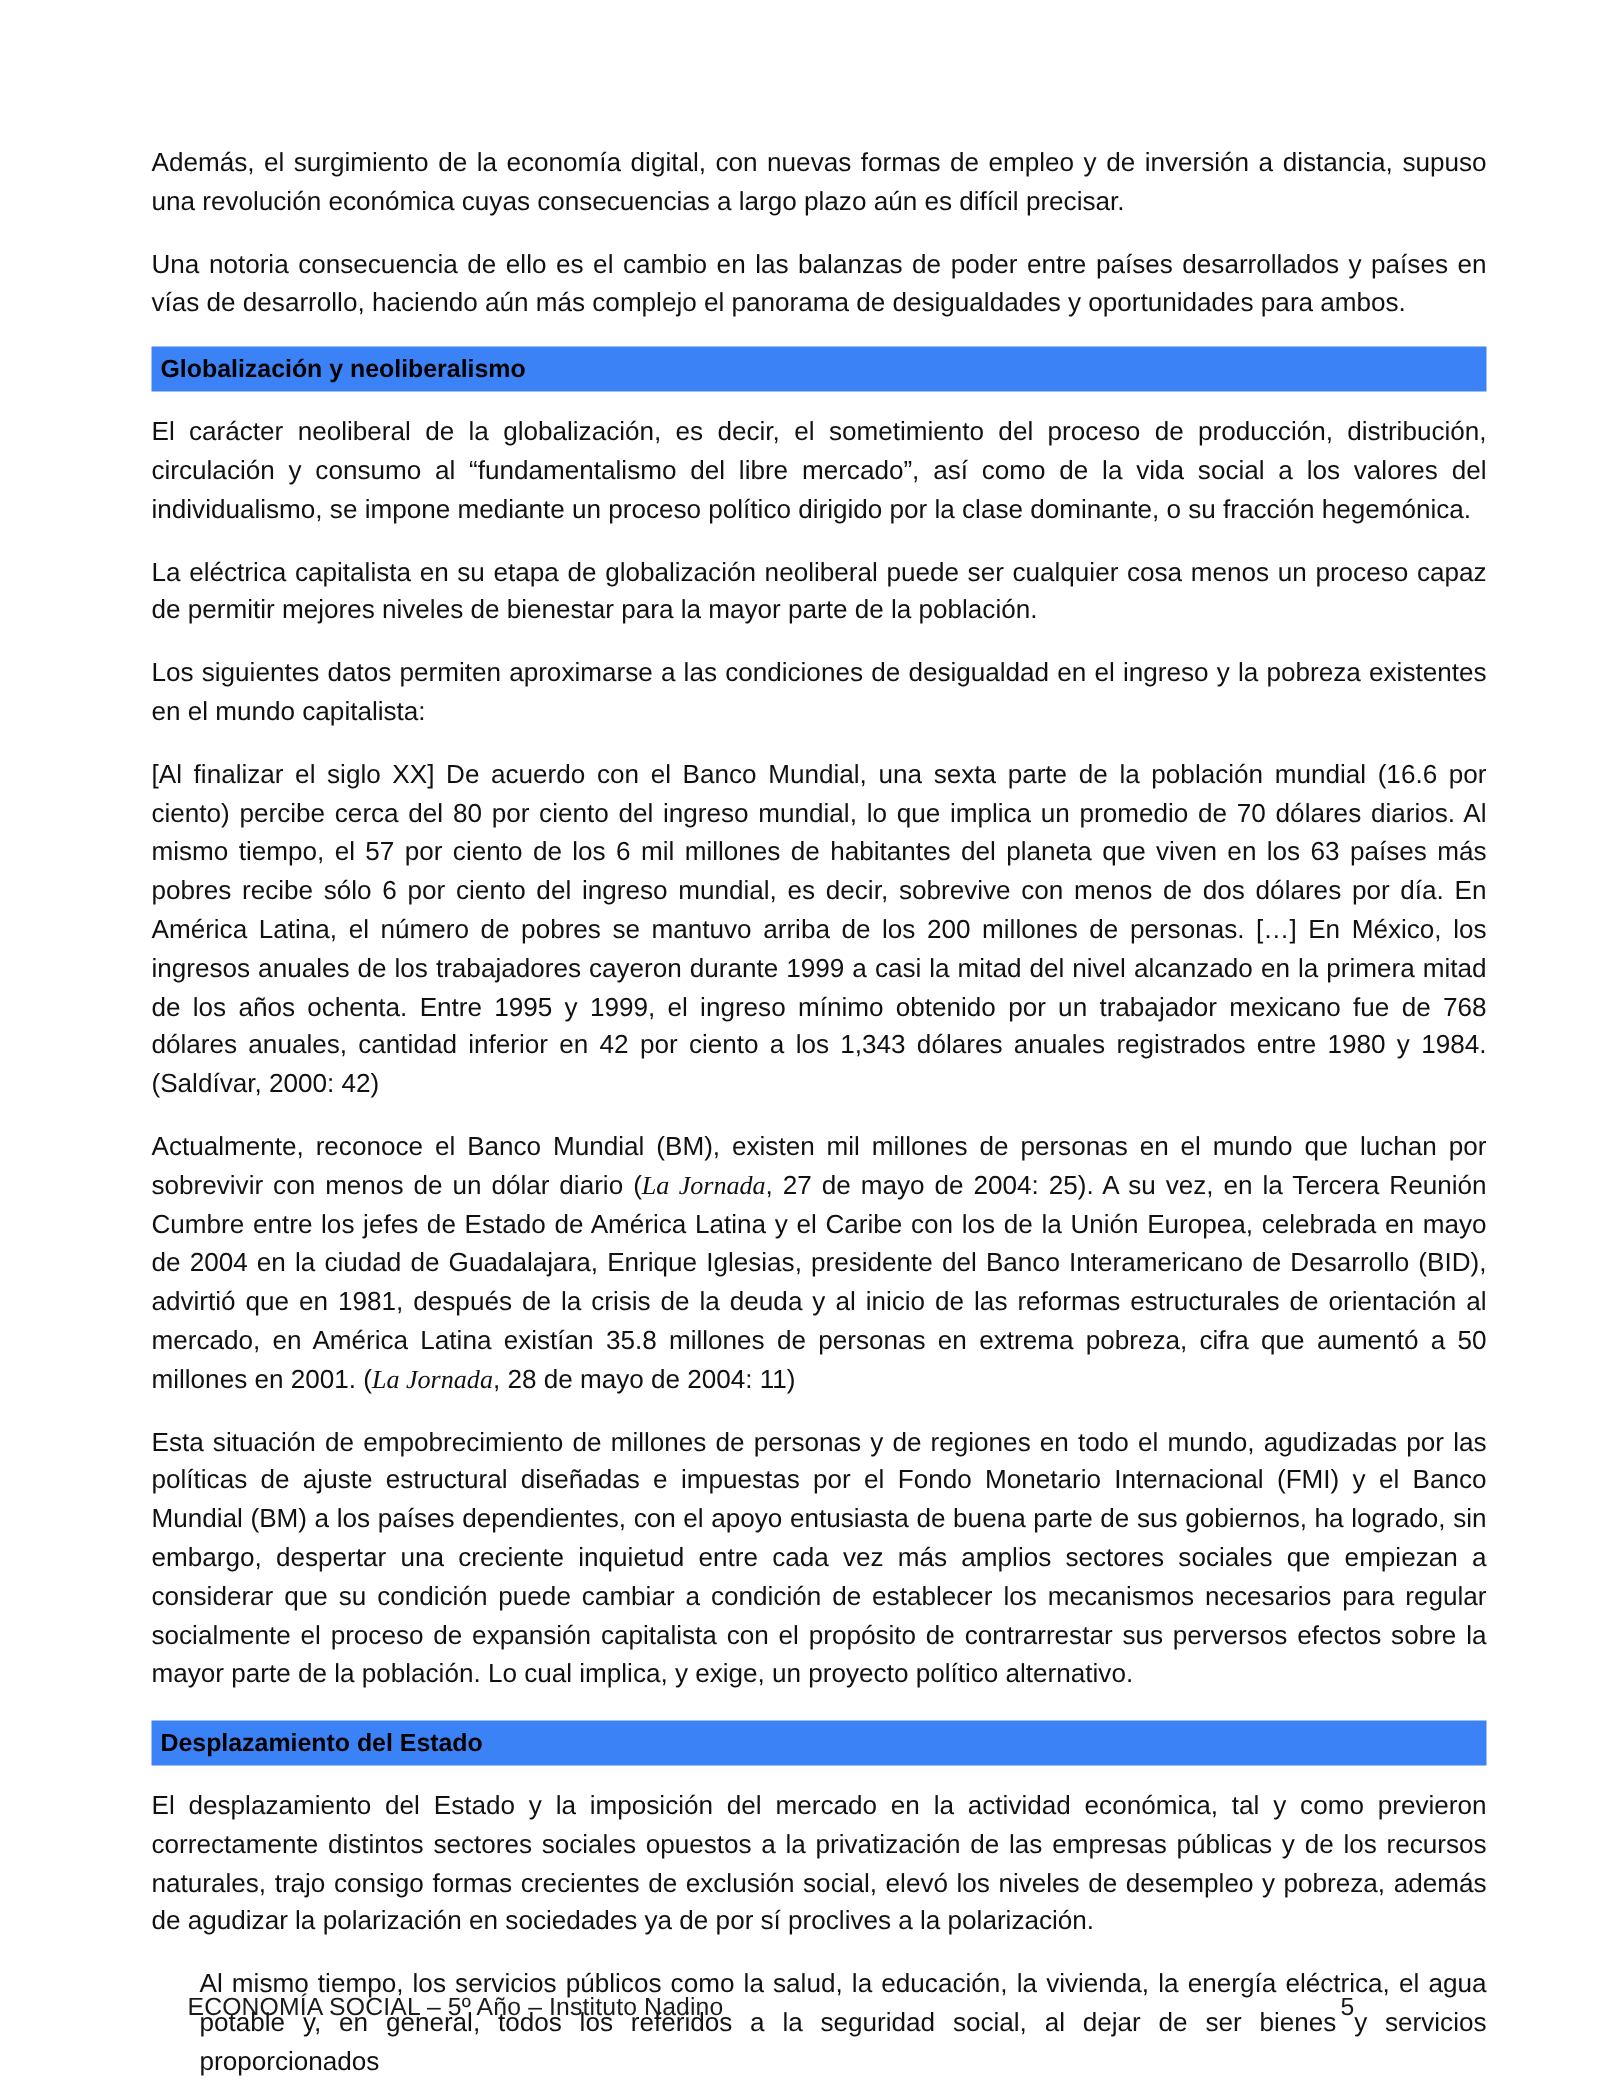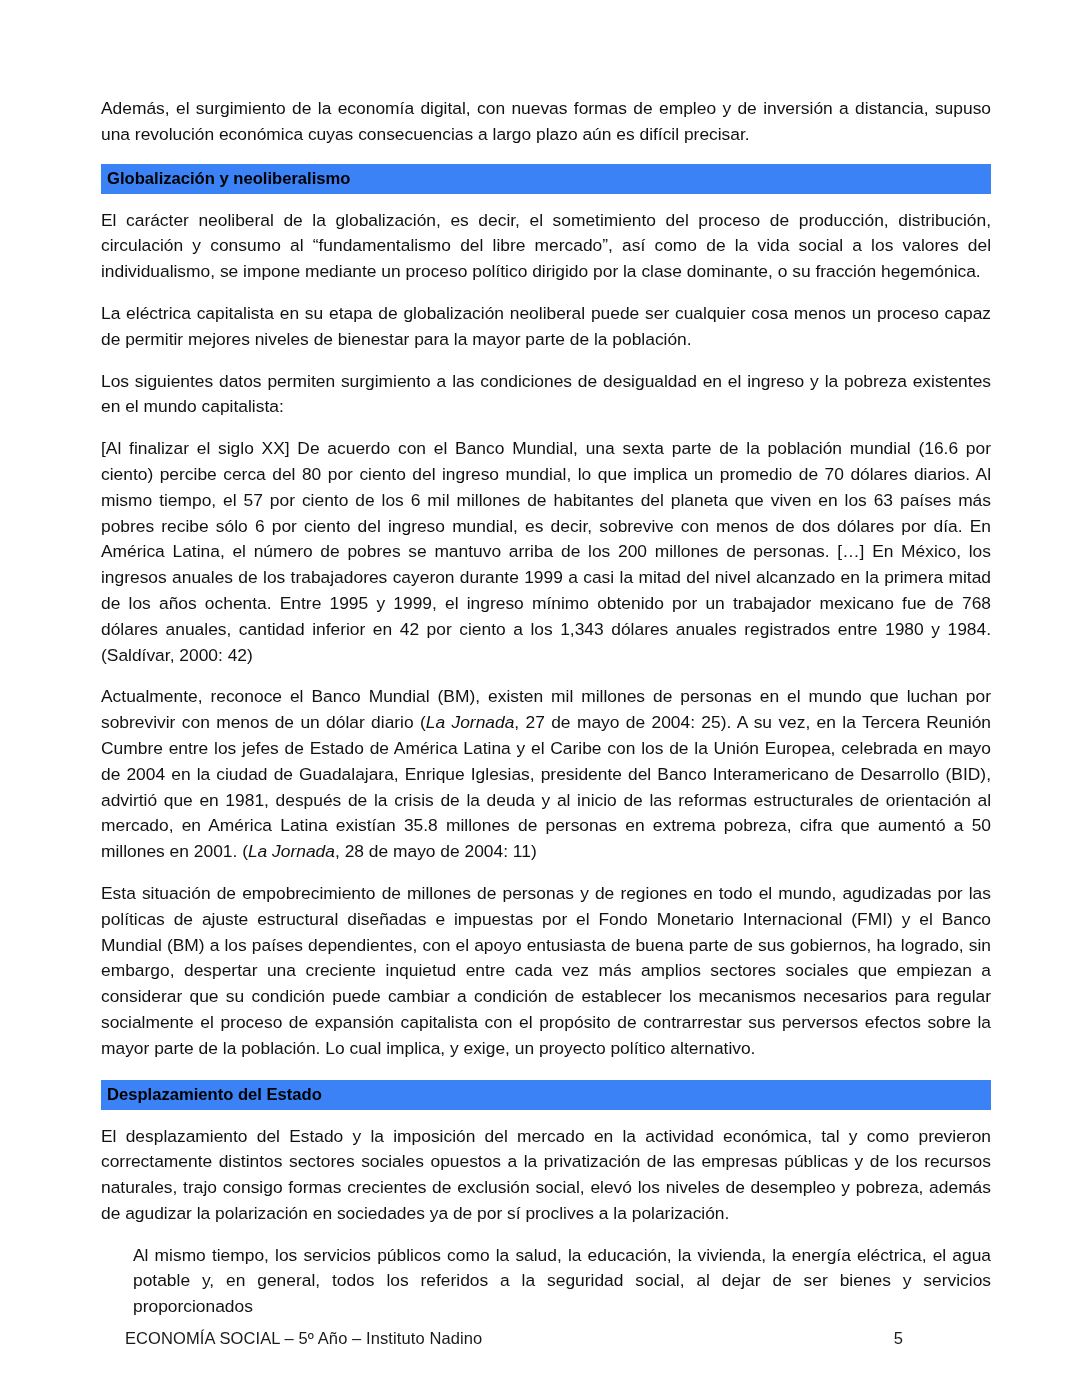--- a/index.html
+++ b/index.html
@@ -61,20 +61,21 @@
     width: 890px;
     box-sizing: border-box;
   }
 
   .section-heading.second {
     margin-top: 18px;
   }
 
   em.src {
     font-style: italic;
+    font-family: Liberation Serif, serif;
   }
 
   .footer {
     position: absolute;
     left: 125px;
     right: 89px;
     top: 1329px;
     display: flex;
     align-items: flex-end;
     justify-content: space-between;
@@ -89,28 +90,29 @@
 </style>
 </head>
 <body>
 
 <div class="page">
 
   <div class="content">
 
     <p class="body-par">Además, el surgimiento de la economía digital, con nuevas formas de empleo y de inversión a distancia, supuso una revolución económica cuyas consecuencias a largo plazo aún es difícil precisar.</p>
 
+    <p class="body-par">Una notoria consecuencia de ello es el cambio en las balanzas de poder entre países desarrollados y países en vías de desarrollo, haciendo aún más complejo el panorama de desigualdades y oportunidades para ambos.</p>
 
     <div class="section-heading">Globalización y neoliberalismo</div>
 
     <p class="body-par">El carácter neoliberal de la globalización, es decir, el sometimiento del proceso de producción, distribución, circulación y consumo al “fundamentalismo del libre mercado”, así como de la vida social a los valores del individualismo, se impone mediante un proceso político dirigido por la clase dominante, o su fracción hegemónica.</p>
 
     <p class="body-par">La eléctrica capitalista en su etapa de globalización neoliberal puede ser cualquier cosa menos un proceso capaz de permitir mejores niveles de bienestar para la mayor parte de la población.</p>
 
-    <p class="body-par">Los siguientes datos permiten surgimiento a las condiciones de desigualdad en el ingreso y la pobreza existentes en el mundo capitalista:</p>
+    <p class="body-par">Los siguientes datos permiten aproximarse a las condiciones de desigualdad en el ingreso y la pobreza existentes en el mundo capitalista:</p>
 
     <p class="quote-par">[Al finalizar el siglo XX] De acuerdo con el Banco Mundial, una sexta parte de la población mundial (16.6 por ciento) percibe cerca del 80 por ciento del ingreso mundial, lo que implica un promedio de 70 dólares diarios. Al mismo tiempo, el 57 por ciento de los 6 mil millones de habitantes del planeta que viven en los 63 países más pobres recibe sólo 6 por ciento del ingreso mundial, es decir, sobrevive con menos de dos dólares por día. En América Latina, el número de pobres se mantuvo arriba de los 200 millones de personas. […] En México, los ingresos anuales de los trabajadores cayeron durante 1999 a casi la mitad del nivel alcanzado en la primera mitad de los años ochenta. Entre 1995 y 1999, el ingreso mínimo obtenido por un trabajador mexicano fue de 768 dólares anuales, cantidad inferior en 42 por ciento a los 1,343 dólares anuales registrados entre 1980 y 1984. (Saldívar, 2000: 42)</p>
 
     <p class="body-par"><span>Actualmente, reconoce el Banco Mundial (BM), existen mil millones de personas en el mundo que luchan por sobrevivir con menos de un dólar diario (</span><em class="src">La Jornada</em><span>, 27 de mayo de 2004: 25). A su vez, en la Tercera Reunión Cumbre entre los jefes de Estado de América Latina y el Caribe con los de la Unión Europea, celebrada en mayo de 2004 en la ciudad de Guadalajara, Enrique Iglesias, presidente del Banco Interamericano de Desarrollo (BID), advirtió que en 1981, después de la crisis de la deuda y al inicio de las reformas estructurales de orientación al mercado, en América Latina existían 35.8 millones de personas en extrema pobreza, cifra que aumentó a 50 millones en 2001. (</span><em class="src">La Jornada</em><span>, 28 de mayo de 2004: 11)</span></p>
 
     <p class="body-par">Esta situación de empobrecimiento de millones de personas y de regiones en todo el mundo, agudizadas por las políticas de ajuste estructural diseñadas e impuestas por el Fondo Monetario Internacional (FMI) y el Banco Mundial (BM) a los países dependientes, con el apoyo entusiasta de buena parte de sus gobiernos, ha logrado, sin embargo, despertar una creciente inquietud entre cada vez más amplios sectores sociales que empiezan a considerar que su condición puede cambiar a condición de establecer los mecanismos necesarios para regular socialmente el proceso de expansión capitalista con el propósito de contrarrestar sus perversos efectos sobre la mayor parte de la población. Lo cual implica, y exige, un proyecto político alternativo.</p>
 
     <div class="section-heading second">Desplazamiento del Estado</div>
 
     <p class="body-par">El desplazamiento del Estado y la imposición del mercado en la actividad económica, tal y como previeron correctamente distintos sectores sociales opuestos a la privatización de las empresas públicas y de los recursos naturales, trajo consigo formas crecientes de exclusión social, elevó los niveles de desempleo y pobreza, además de agudizar la polarización en sociedades ya de por sí proclives a la polarización.</p>

